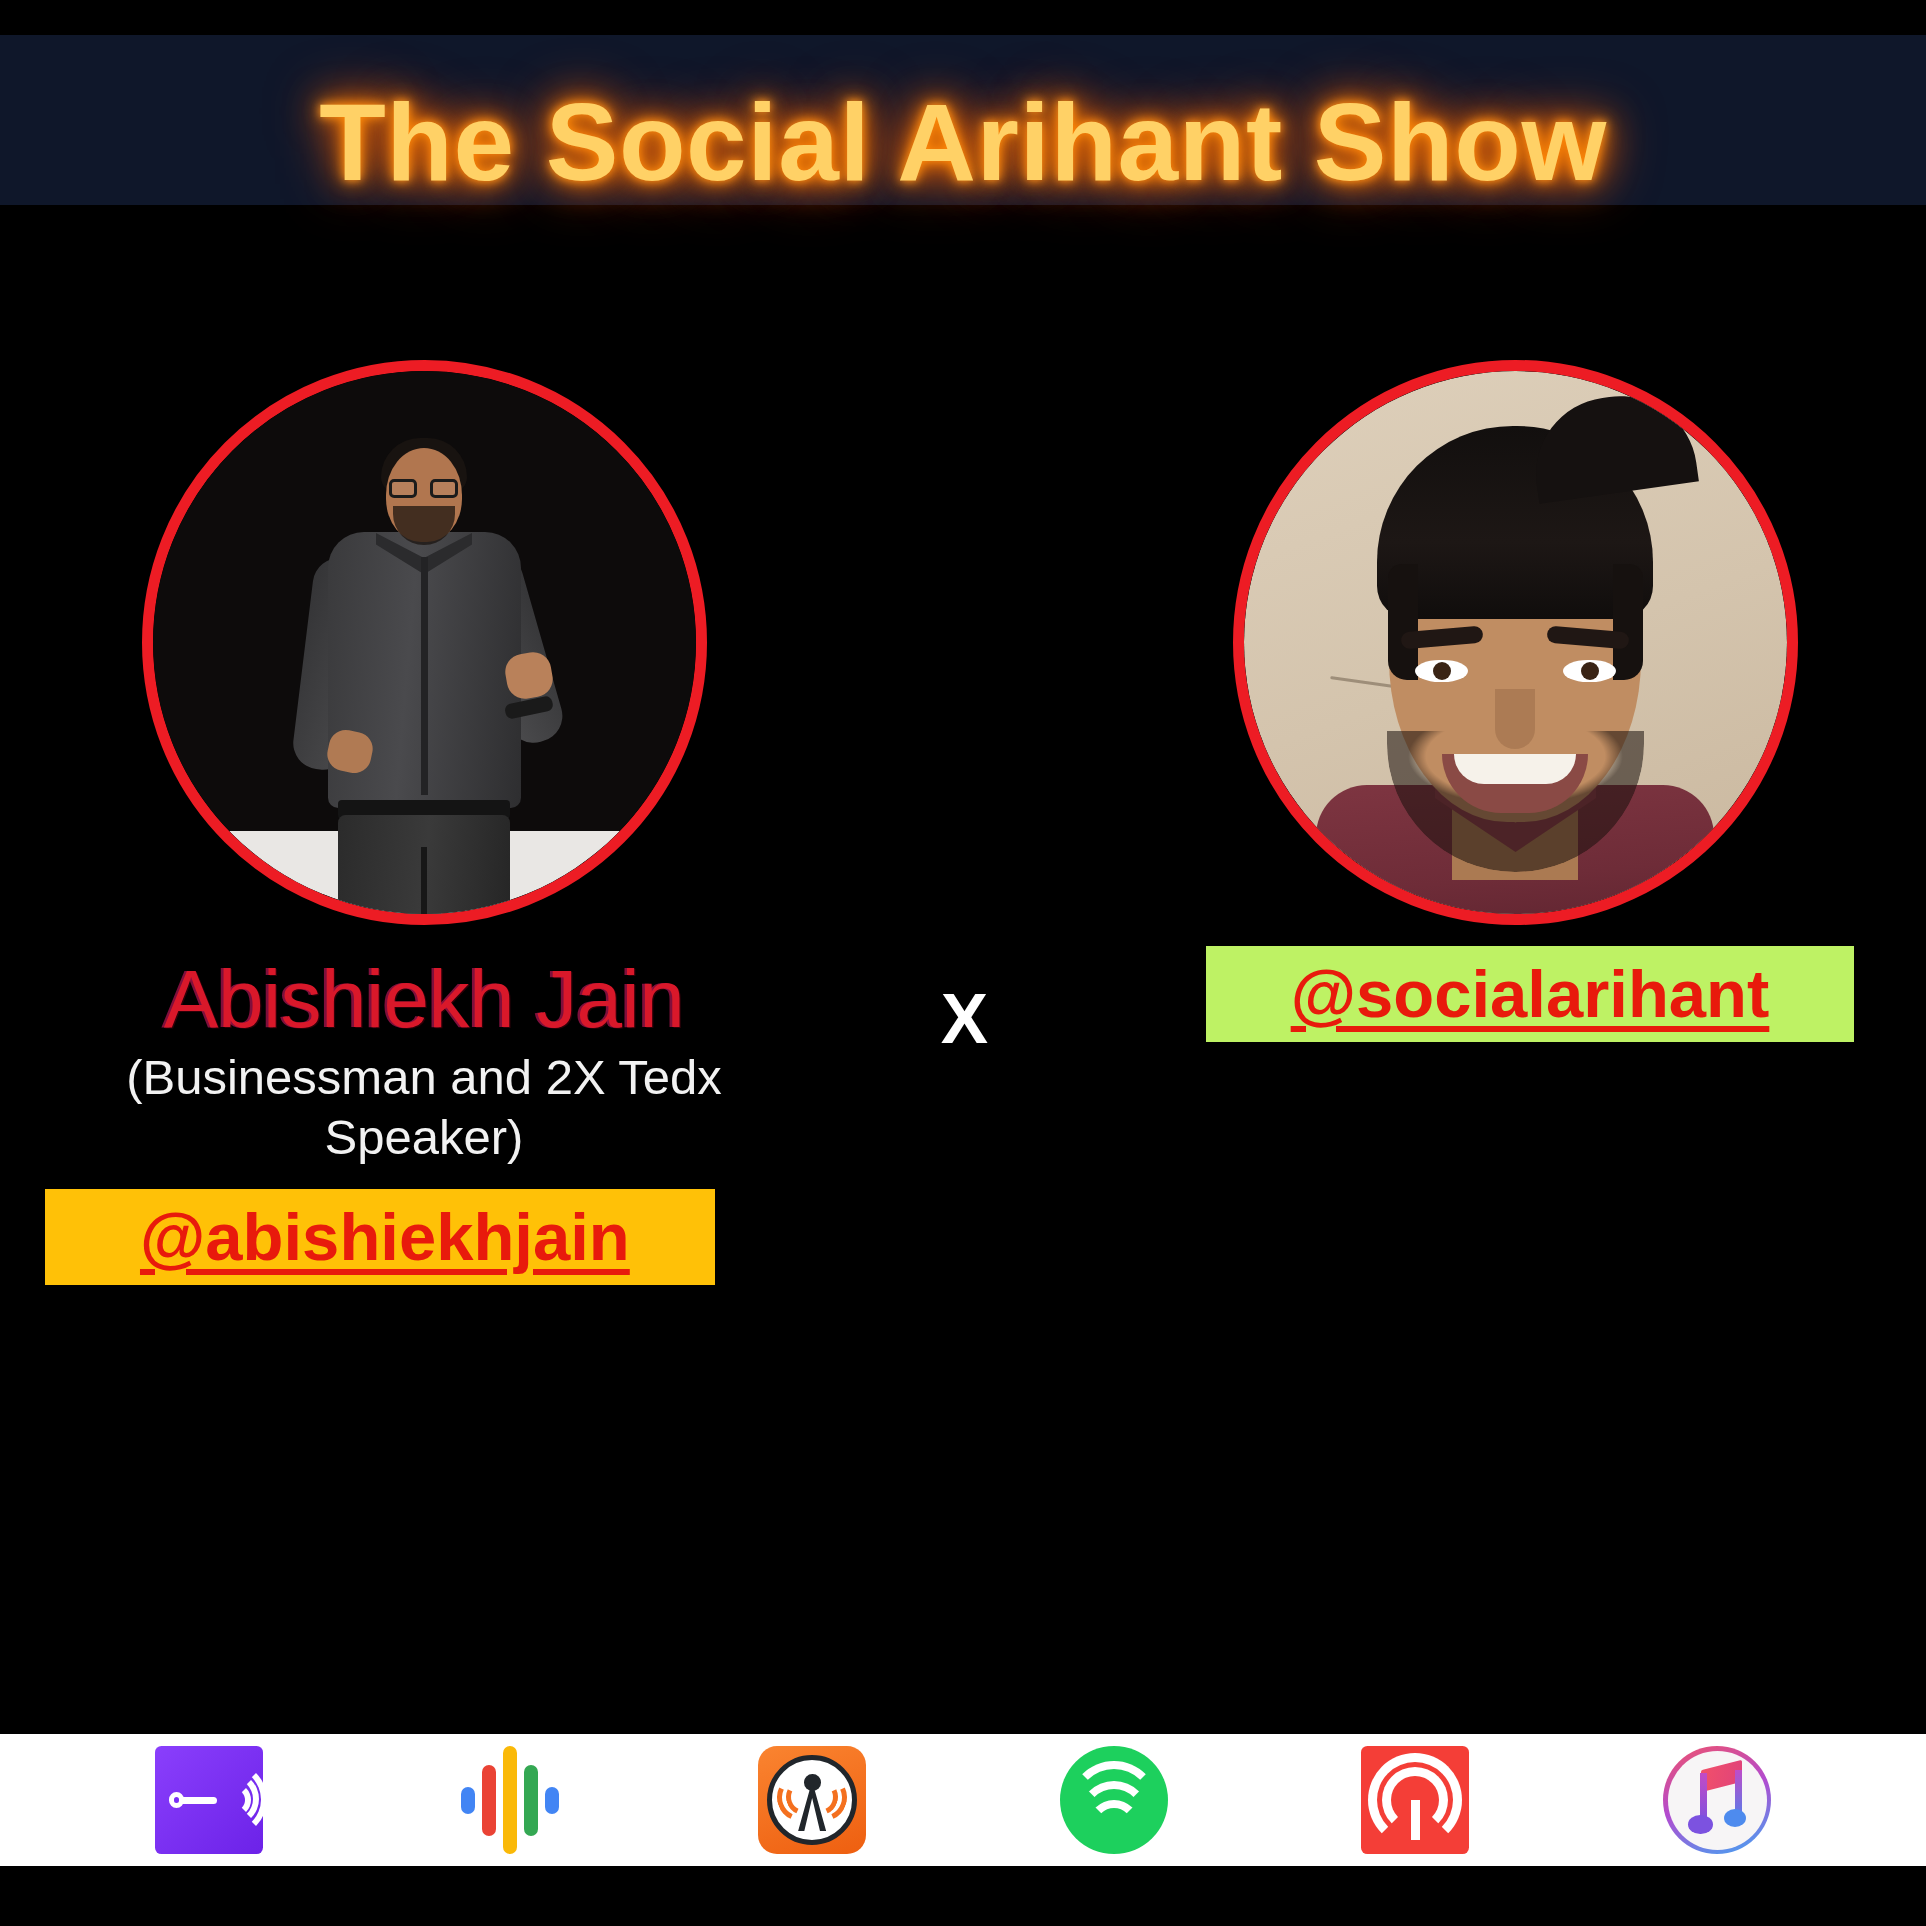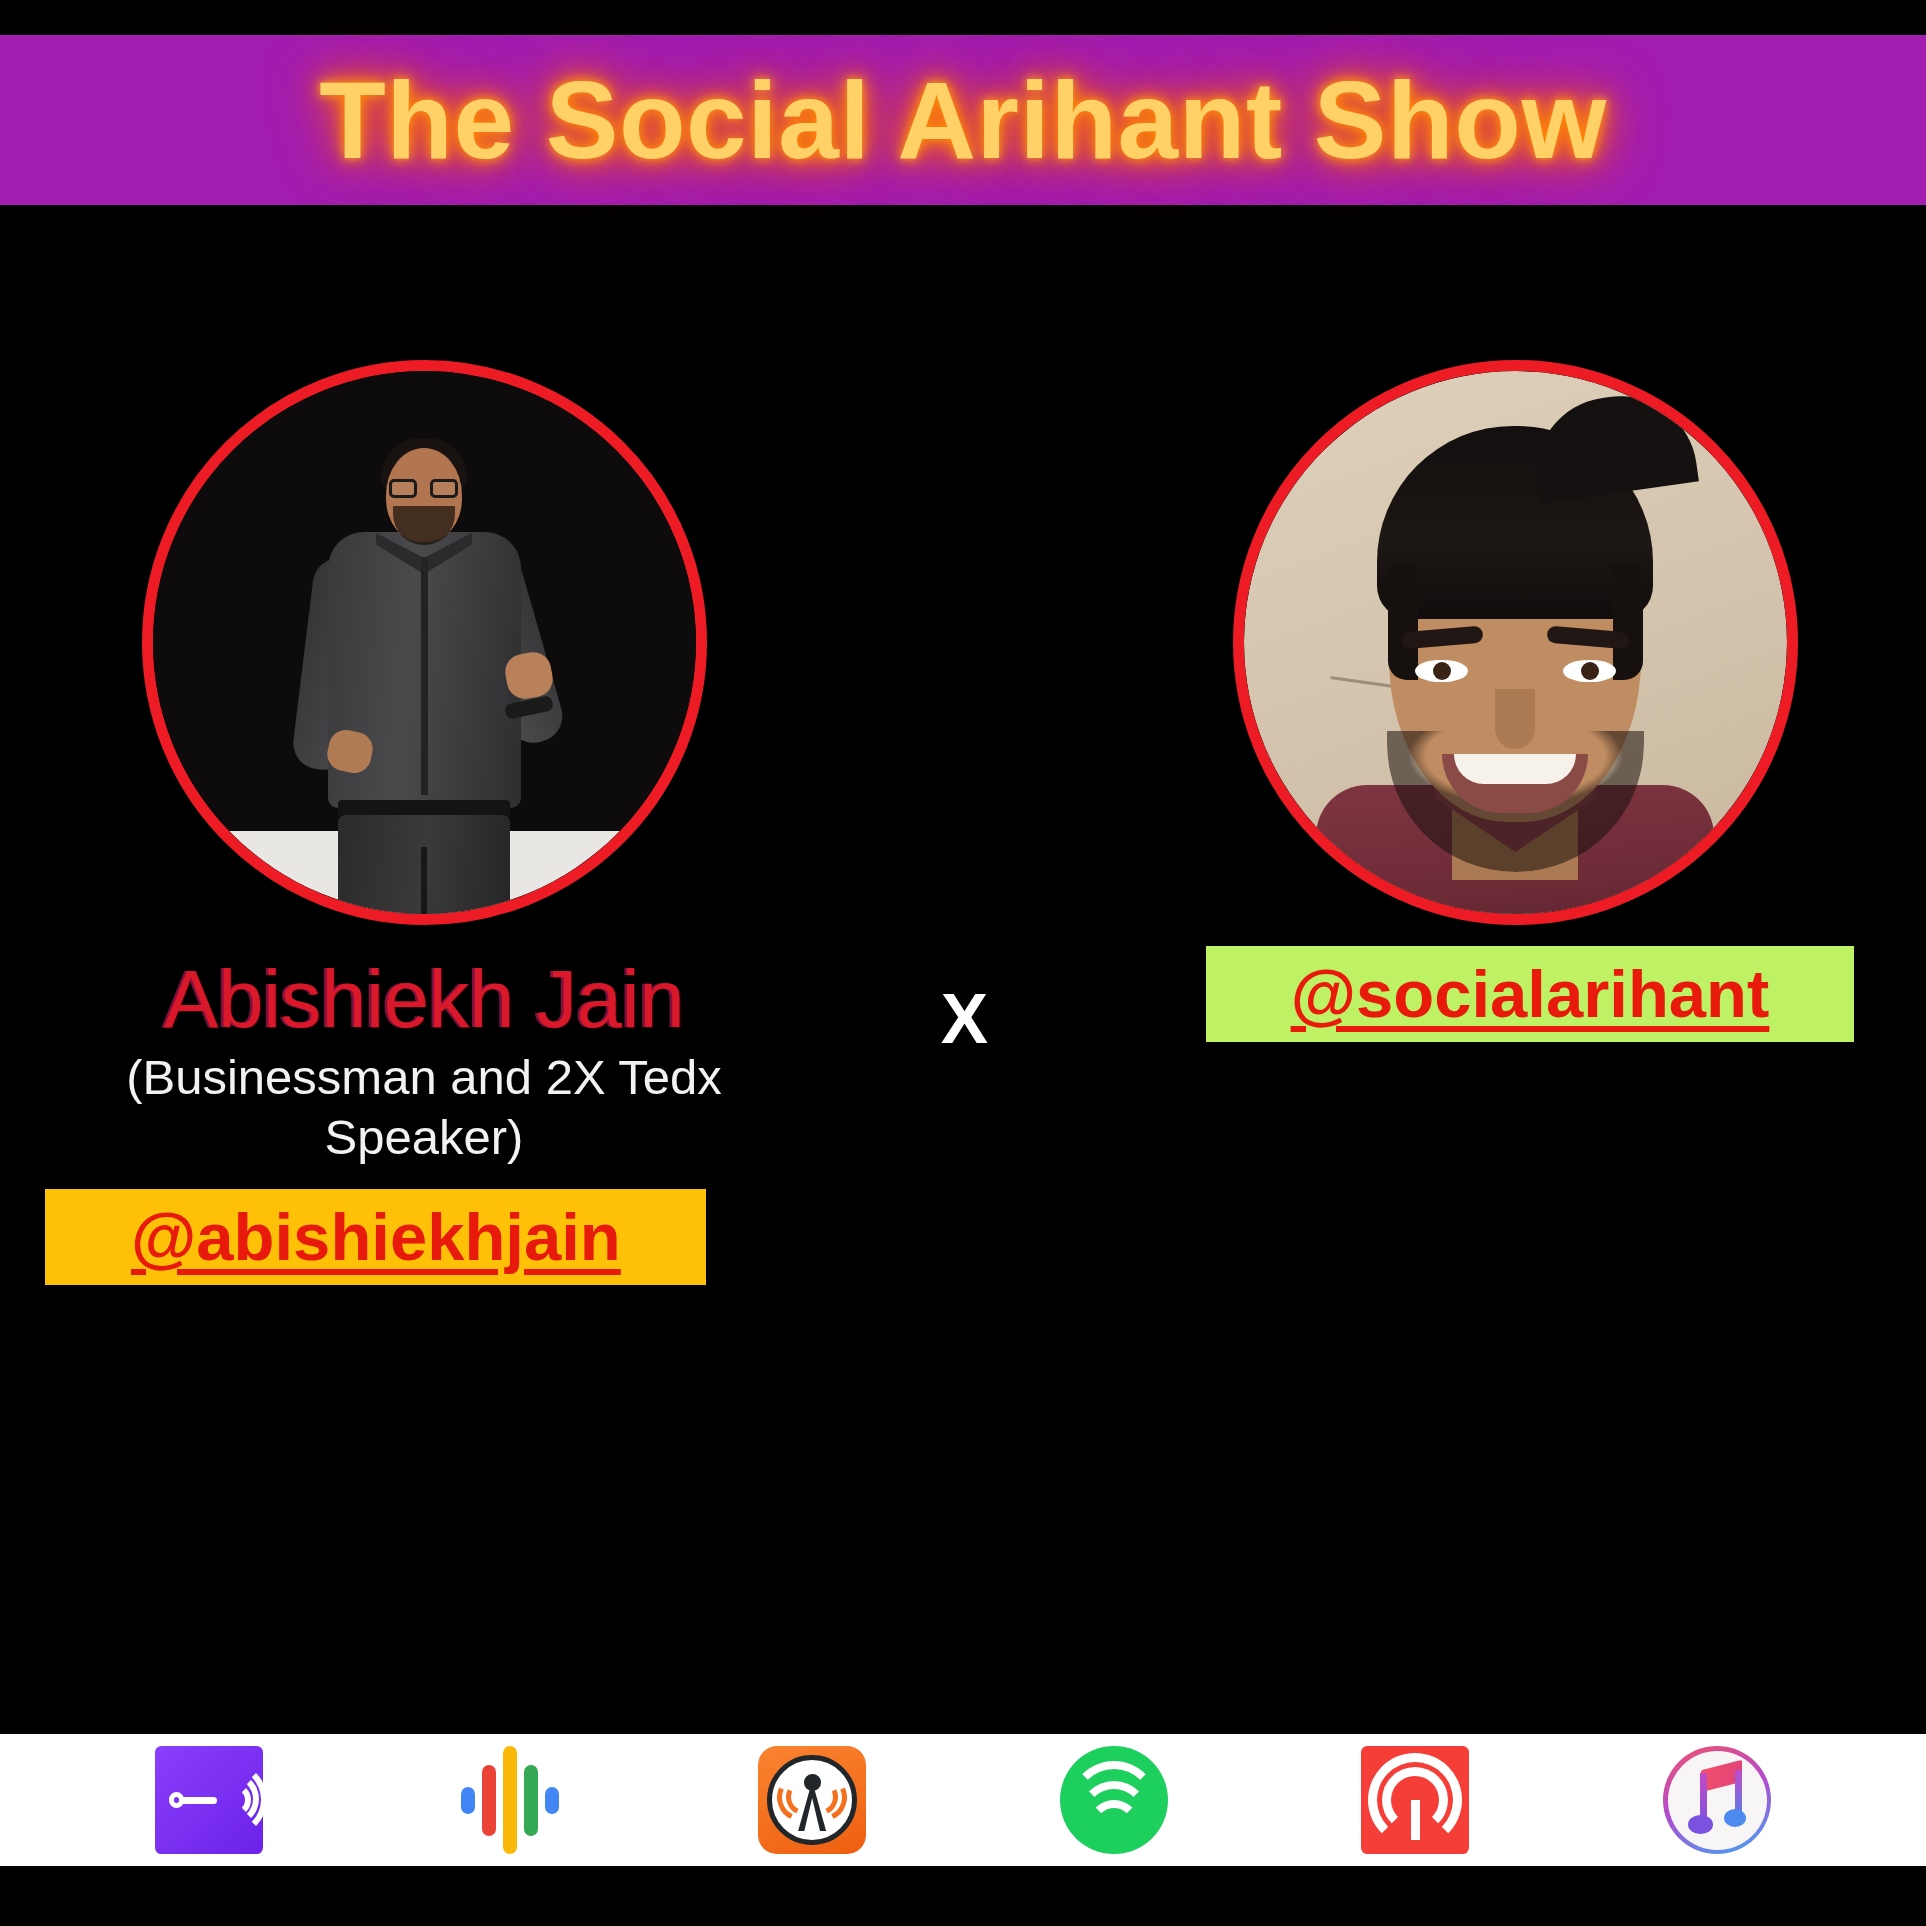--- a/index.html
+++ b/index.html
@@ -117,21 +117,21 @@
   
   .guest-name{margin-top:31px;font-size:82px;font-weight:normal;color:#D9182A;
               letter-spacing:-0.6px;line-height:1.05;white-space:nowrap;
               text-shadow:-2.6px 0 0 rgba(232,28,110,.55),1.3px 1.3px 0 rgba(90,0,15,.5);}
   .guest-role{margin-top:6.4px;font-size:49px;color:#f2f2f2;line-height:1.22;
               font-weight:400;padding:0 26px;}
 
   
   .handle{margin:20.5px auto 0;height:96px;background:#FFC107;
           display:flex;align-items:center;justify-content:center;}
-  .handle.left-chip{width:661px;margin-left:6.4px;}
+  .handle.left-chip{width:661px;margin-left:6.4px;padding-left:9px;}
   .handle.right-chip{width:648px;margin-left:76px;}
   .handle-text{font-size:67px;font-weight:bold;color:#E81A0C;
                text-decoration:underline;text-decoration-thickness:5.8px;
                text-underline-offset:9px;white-space:nowrap;}
 
   
   .biz{position:absolute;left:0;top:1477px;width:1926px;text-align:center;}
   .biz-text{display:inline-block;font-size:135px;font-weight:bold;color:#E020C0;
             letter-spacing:11.6px;line-height:1;
             transform:scaleY(1.24);transform-origin:center;
@@ -212,21 +212,21 @@
   .ic-itunes .noteA{position:absolute;left:20.5px;top:64px;width:24.4px;height:19px;
                     border-radius:50%;background:#7C52E0;}
   .ic-itunes .noteB{position:absolute;left:56px;top:58px;width:22px;height:18px;
                     border-radius:50%;background:#4E8BEE;}
 </style>
 </head>
 <body>
 
 <div class="poster">
 
-  <div class="banner" style="background: #a21caf;">
+  <div class="banner" style="background: #0f172a; align-items: flex-end;">
     <div class="banner-title" style="color: rgb(255, 209, 102);">The Social Arihant Show</div>
   </div>
 
   <div class="guests">
 
     <div class="guest left">
       <div class="photo-wrap" style="border-color: rgb(237, 28, 36);">
         <div class="photo">
           <div class="stage-bg"></div>
           <div class="stage-floor"></div>

